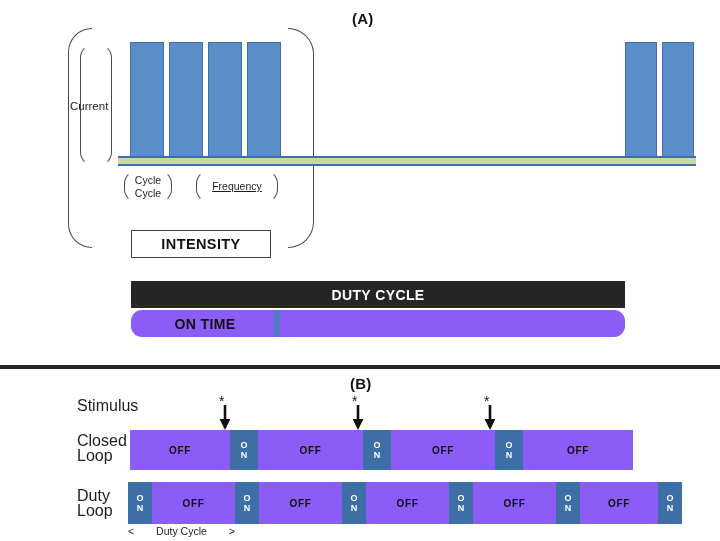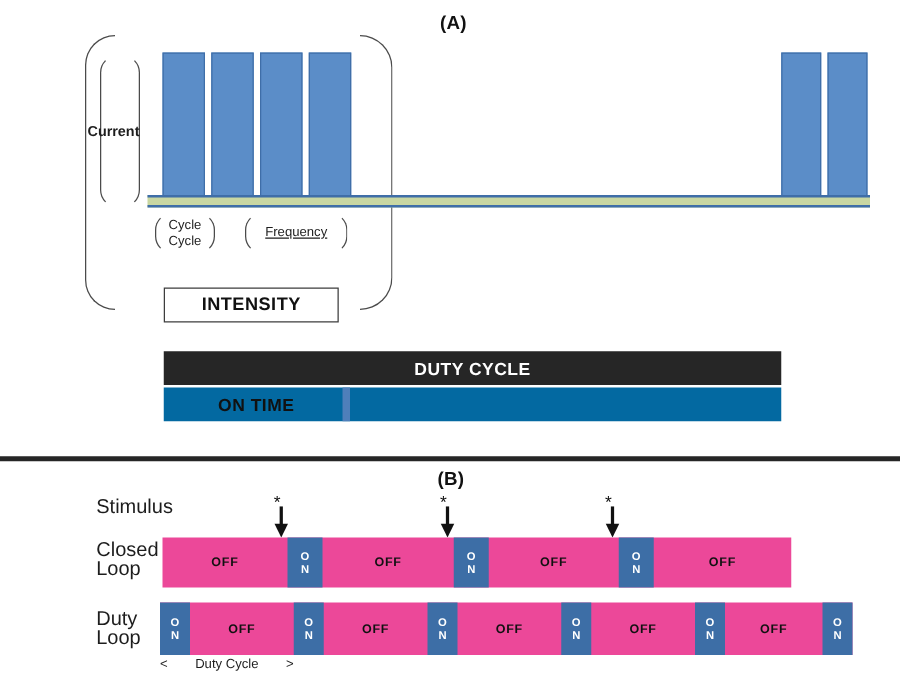--- a/index.html
+++ b/index.html
@@ -37,53 +37,53 @@
   .vbracket.right{
     border:1.4px solid #4a4a4a;border-left:none;
     border-radius:0 26px 26px 0;
   }
   .pill-open{
     position:absolute;box-sizing:border-box;
     border:1.2px solid #4a4a4a;border-radius:14px;
     border-top-color:transparent;border-bottom-color:transparent;
   }
 
-  .cur-label{font-size:11.5px;color:#1d1d1d;font-weight:bold;}
+  .cur-label{font-size:11.5px;color:#1d1d1d;}
   .param-label{font-size:10.5px;color:#1d1d1d;text-align:center;line-height:12.5px;}
 
   .intensity-box{
     position:absolute;box-sizing:border-box;border:1.4px solid #3d3d3d;
     background:#fff;display:flex;align-items:center;justify-content:center;
     font-size:14.5px;font-weight:bold;letter-spacing:.4px;color:#111;
   }
 
   
   .dc-top{
     position:absolute;background:#262626;color:#fff;
     display:flex;align-items:center;justify-content:center;
     font-size:14px;font-weight:bold;letter-spacing:.4px;
   }
   .dc-bottom{
-    position:absolute;background:#0369a1;color:#111;
+    position:absolute;background:#8b5cf6;color:#111;border-radius:11px;
   }
   .dc-cell{
     position:absolute;top:0;height:100%;
     display:flex;align-items:center;justify-content:center;
     font-size:14px;font-weight:bold;letter-spacing:.4px;color:#111;
   }
   .dc-marker{position:absolute;background:#4f7fba;}
 
   
   .divider{position:absolute;background:#262626;}
 
   
   .row-label{
     position:absolute;font-size:16px;color:#1d1d1d;line-height:15px;margin-left:14px;
   }
-  .track{position:absolute;background:#ec4899;}
+  .track{position:absolute;background:#8b5cf6;}
   .seg-on{
     position:absolute;top:0;height:100%;background:#3d6ea6;
     color:#ffffff;font-size:9px;font-weight:bold;line-height:10px;
     display:flex;flex-direction:column;align-items:center;justify-content:center;
     letter-spacing:0;box-sizing:border-box;
   }
   .seg-off{
     position:absolute;top:0;height:100%;
     color:#111;font-size:10px;font-weight:bold;letter-spacing:.6px;
     display:flex;align-items:center;justify-content:center;

